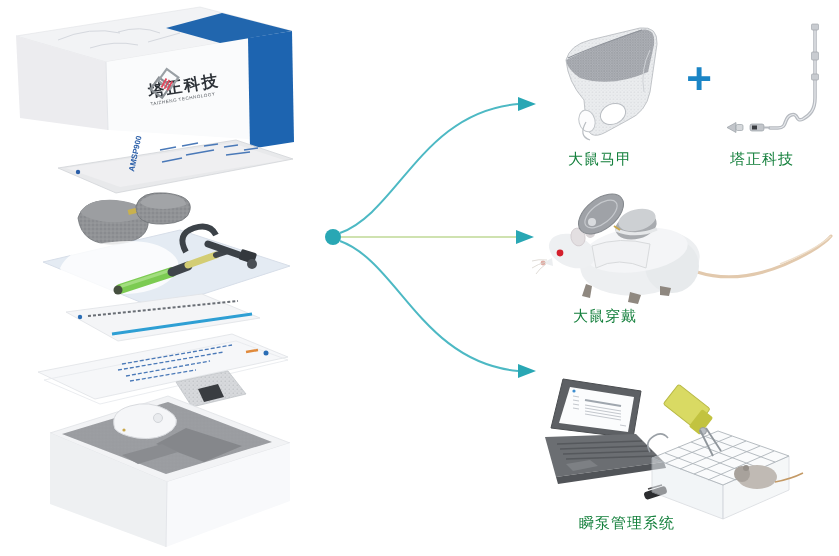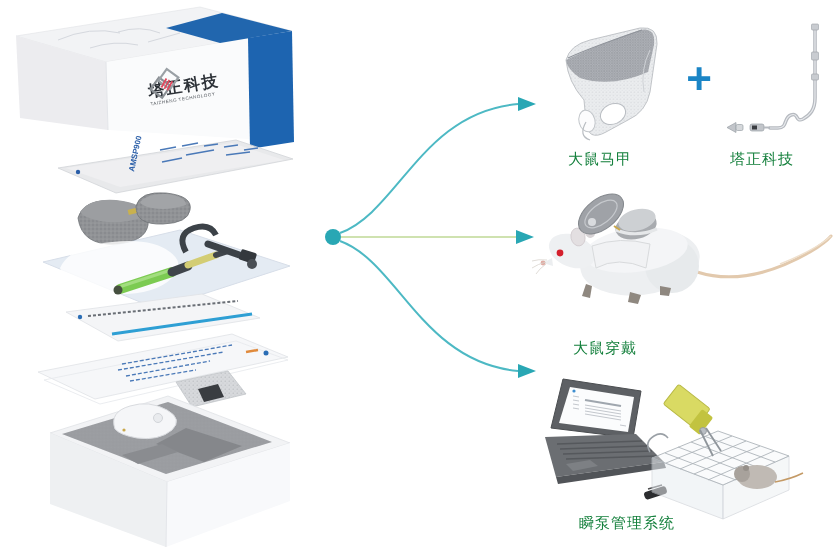--- a/index.html
+++ b/index.html
@@ -301,16 +301,16 @@
     <div class="txt">
       <div class="brand-cn">塔正科技</div>
       <div class="brand-en">TAIZHENG TECHNOLOGY</div>
     </div>
   </div>
 
   <div class="plus-sign" style="left:699px;top:57px;">+</div>
 
   <div class="item-label" style="left:600px;top:150px;">大鼠马甲</div>
   <div class="item-label" style="left:762px;top:150px;">塔正科技</div>
-  <div class="item-label" style="left:605px;top:307px;margin-top:32px;">大鼠穿戴</div>
+  <div class="item-label" style="left:605px;top:307px;">大鼠穿戴</div>
   <div class="item-label" style="left:627px;top:514px;font-family:Liberation Serif, serif;">瞬泵管理系统</div>
 
 </div>
 
 </body></html>

